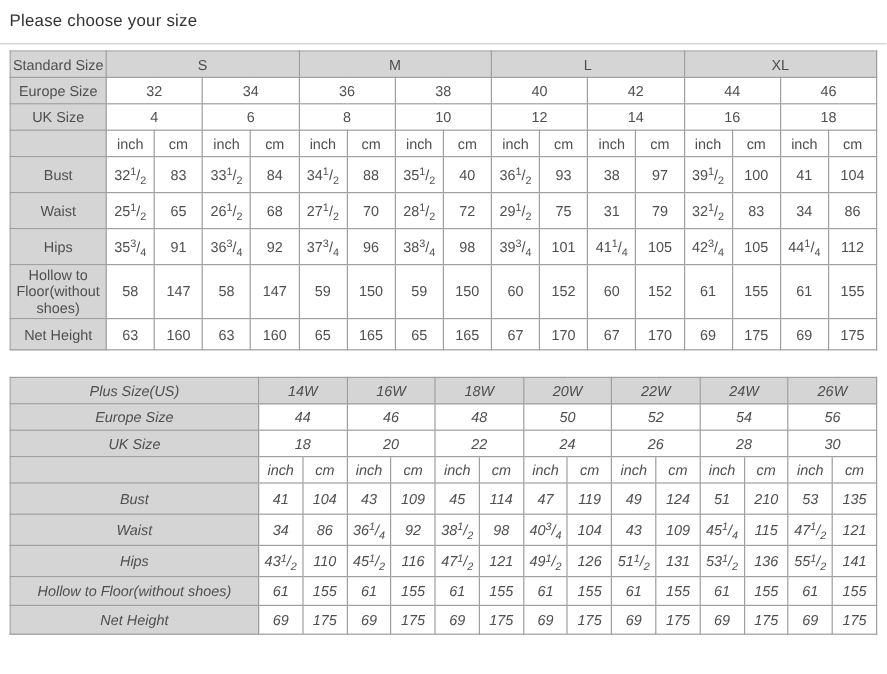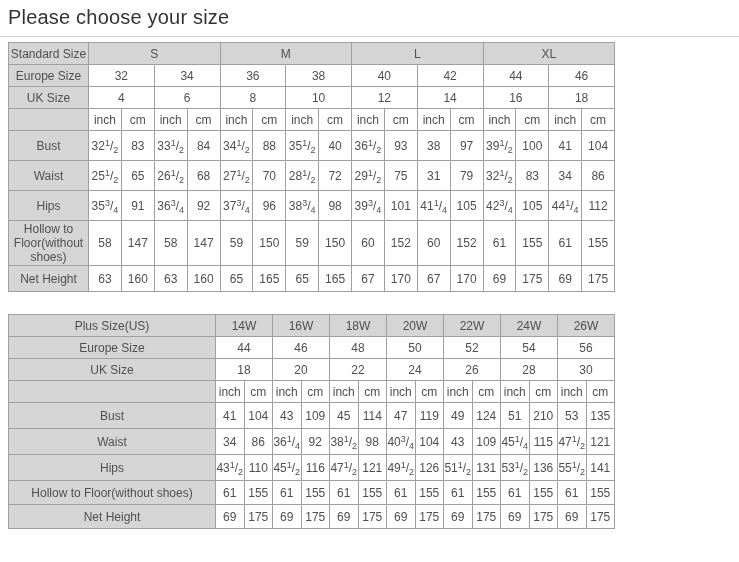--- a/index.html
+++ b/index.html
@@ -10,45 +10,45 @@
     --divider:#cccccc;
   }
   *{box-sizing:border-box;}
   html,body{margin:0;padding:0;background:#ffffff;}
   body{
     width:739px;height:562px;overflow:hidden;
     font-family:"Liberation Sans", sans-serif;
   }
   .page{padding:6px 8px 0 8px;}
   .page-title{
-    font-size:20px;font-weight:normal;color:var(--title);
+    font-size:14px;font-weight:normal;color:var(--title);
     margin:0;line-height:22px;letter-spacing:0.2px;
   }
   .divider{
     border-bottom:1px solid var(--divider);
     margin:8px -8px 0 -8px;height:0;
   }
   table.size-table{
-    width:607px;border-collapse:collapse;table-layout:fixed;
+    width:723px;border-collapse:collapse;table-layout:fixed;
     font-size:12px;color:var(--text);margin-top:5px;
   }
   .size-table th,.size-table td{
     border:1px solid var(--border);
     text-align:center;vertical-align:middle;
     font-weight:normal;padding:1px 0;line-height:14px;
   }
   .size-table .hdr{background:var(--hdr);}
   .size-table sup{font-size:9px;vertical-align:4px;line-height:0;}
   .size-table sub{font-size:9px;vertical-align:-3px;line-height:0;}
   .t1 col.label-col{width:80px;}
   .t2 col.label-col{width:207px;}
   .t1 tr{height:22px;}
   .t1 tr.measure-row{height:30px;}
   .t1 tr.measure-row.compact{height:26px;}
-  .t2 tr{height:22px;}
+  .t2 tr{height:22px;font-style:italic;}
   .t2 tr.measure-row{height:26px;}
   .t2 tr.measure-row.compact{height:24px;}
   .t2-wrap{margin-top:22px;}
 </style>
 </head>
 <body>
 
 <div class="page">
   <h1 class="page-title">Please choose your size</h1>
   <div class="divider"></div>

